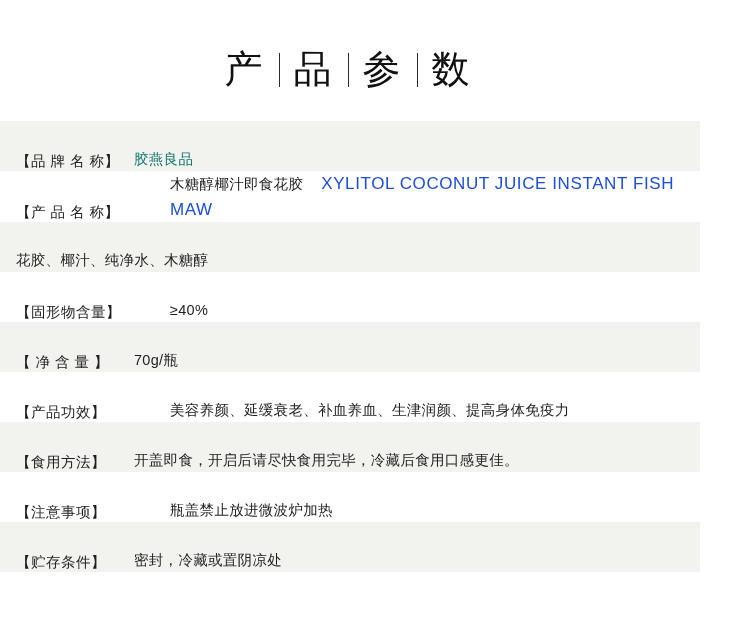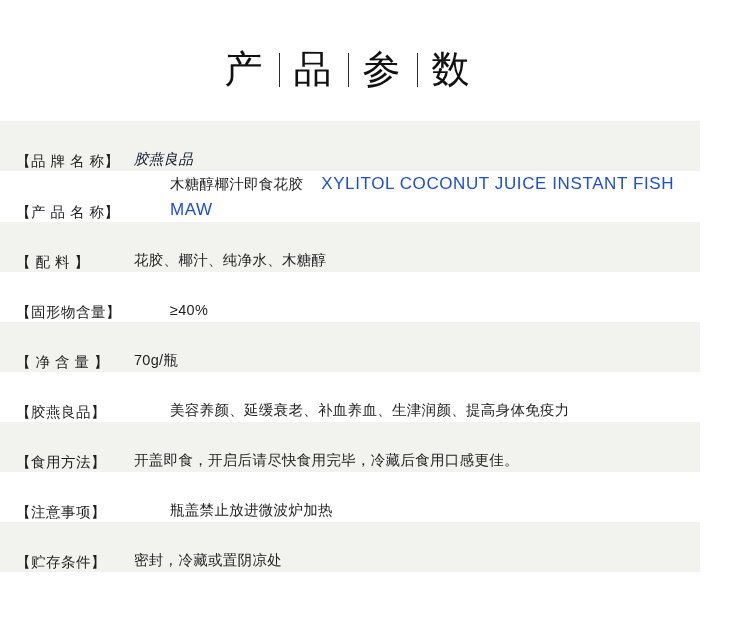--- a/index.html
+++ b/index.html
@@ -72,22 +72,21 @@
     font-family: "Liberation Sans", "DejaVu Sans", sans-serif;
   }
   .value {
     flex: 1 1 auto;
     font-size: 14.5px;
     color: #1f1f1f;
     letter-spacing: 0.3px;
     line-height: 1.5;
   }
   .value.brand {
-    color: #0f172a;
-    font-style: italic;
+    color: #0f766e;
   }
   .value .sub {
     color: #1d4ed8;
     font-size: 17px;
     letter-spacing: 0.6px;
     margin-left: 18px;
   }
 </style>
 </head>
 <body>
@@ -104,36 +103,35 @@
       <div class="label">【品 牌 名 称】</div>
       <div class="value brand"><span>胶燕良品</span></div>
     </div>
 
     <div class="row plain">
       <div class="label">【产 品 名 称】</div>
       <div class="value"><span>木糖醇椰汁即食花胶</span><span class="sub">XYLITOL COCONUT JUICE INSTANT FISH MAW</span></div>
     </div>
 
     <div class="row shaded">
-      <div class="label">【  配  料  】</div>
       <div class="value"><span>花胶、椰汁、纯净水、木糖醇</span></div>
     </div>
 
     <div class="row plain">
       <div class="label">【固形物含量】</div>
       <div class="value"><span>≥40%</span></div>
     </div>
 
     <div class="row shaded">
       <div class="label">【 净 含 量 】</div>
       <div class="value"><span>70g/瓶</span></div>
     </div>
 
     <div class="row plain">
-      <div class="label">【胶燕良品】</div>
+      <div class="label">【产品功效】</div>
       <div class="value"><span>美容养颜、延缓衰老、补血养血、生津润颜、提高身体免疫力</span></div>
     </div>
 
     <div class="row shaded">
       <div class="label">【食用方法】</div>
       <div class="value"><span>开盖即食，开启后请尽快食用完毕，冷藏后食用口感更佳。</span></div>
     </div>
 
     <div class="row plain">
       <div class="label">【注意事项】</div>

